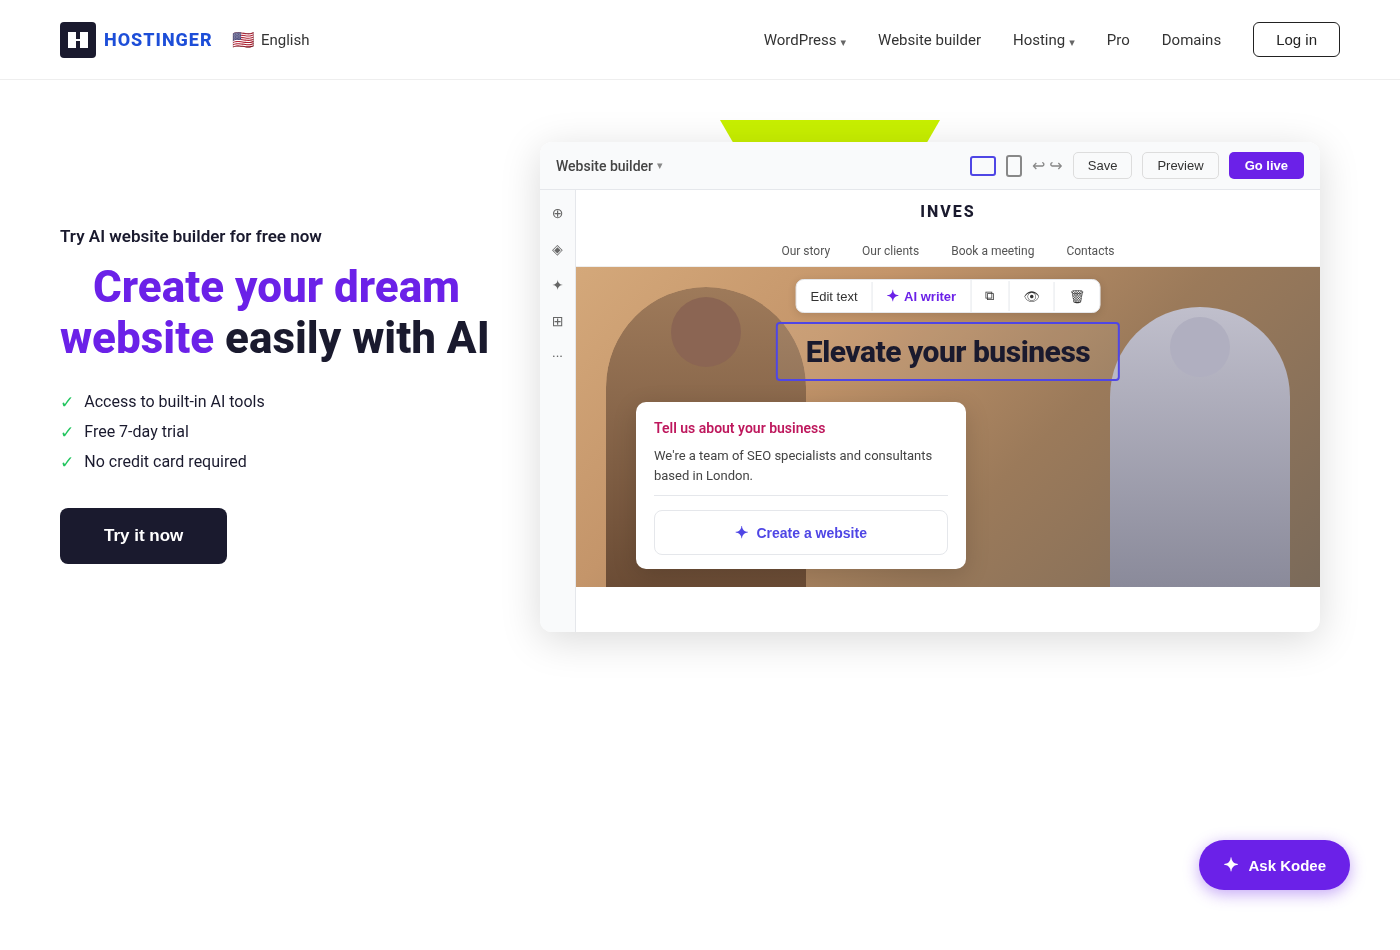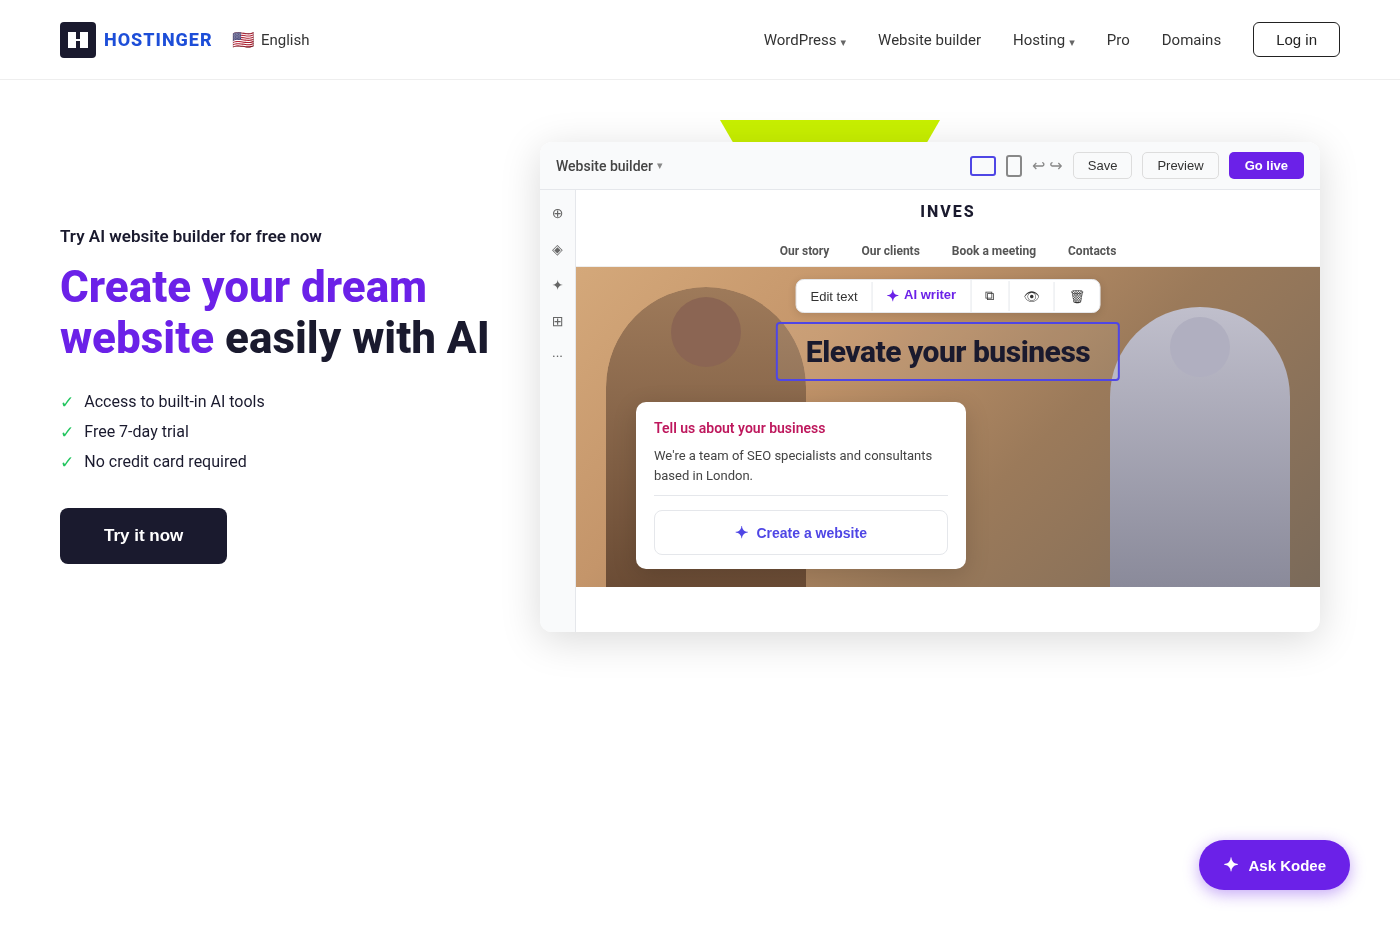--- a/index.html
+++ b/index.html
@@ -100,21 +100,21 @@
       font-weight: 600;
       color: #1a1a2e;
       margin-bottom: 16px;
     }
     .hero-title {
       font-size: 44px;
       font-weight: 800;
       line-height: 1.15;
       margin-bottom: 28px;
     }
-    .hero-title .purple { color: #6b21e8; }
+    .hero-title .purple { color: #6b21e8; margin-left: 33px; }
     .hero-title .black { color: #1a1a2e; }
     .features-list {
       list-style: none;
       margin-bottom: 36px;
     }
     .features-list li {
       display: flex;
       align-items: center;
       gap: 10px;
       font-size: 16px;
@@ -305,21 +305,20 @@
       font-weight: 800;
       font-size: 16px;
       letter-spacing: 2px;
       color: #1a1a2e;
       margin-bottom: 23px;
     }
     .site-nav-links {
       display: flex;
       justify-content: center;
       gap: 32px;
-      font-weight: bold;
     }
     .site-nav-link {
       font-size: 12px;
       color: #555;
       cursor: pointer;
     }
 
     
     .site-hero {
       position: relative;
@@ -369,20 +368,21 @@
     }
     .edit-toolbar-btn {
       padding: 7px 14px;
       font-size: 13px;
       cursor: pointer;
       border: none;
       background: transparent;
       color: #333;
       border-right: 1px solid #e5e7eb;
       display: flex;
+      align-items: center;
       gap: 5px;
     }
     .edit-toolbar-btn.ai {
       color: #6b21e8;
       font-weight: 600;
     }
     .edit-toolbar-btn:last-child { border-right: none; }
     .edit-toolbar-icon {
       font-size: 15px;
     }

